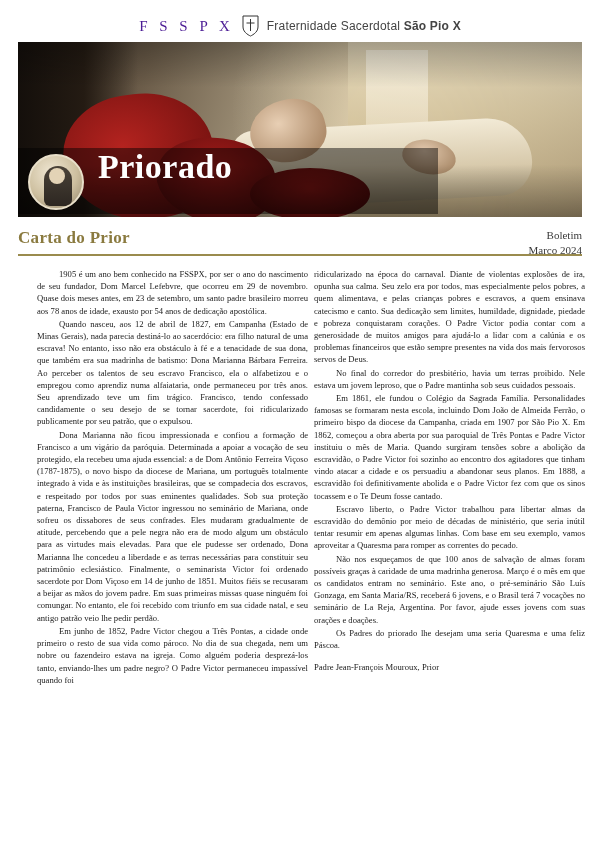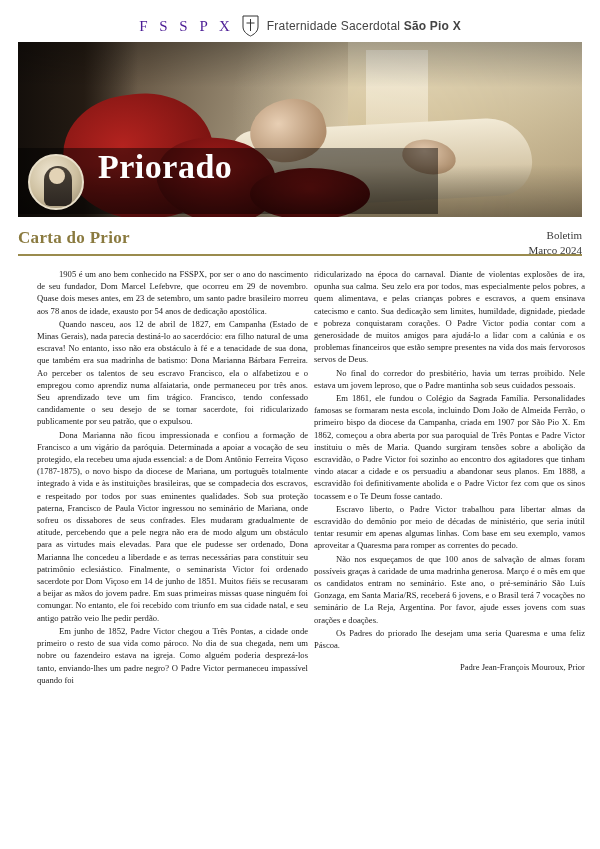--- a/index.html
+++ b/index.html
@@ -228,21 +228,21 @@
     font-family: "Liberation Serif", serif;
     font-size: 8.6px;
     line-height: 1.42;
     color: #1a1a1a;
     text-align: justify;
     text-justify: inter-word;
     hyphens: auto;
   }
   .col p { margin: 0 0 1px 0; text-indent: 22px; }
   .col p.noind { text-indent: 0; }
-  .col p.sig { text-indent: 0; text-align: right; margin-top: 10px; }
+  .col p.sig { text-indent: 0; margin-top: 10px; }
   .col p.spaced { margin-top: 9px; }
 </style>
 </head>
 <body>
 
 <div class="page">
 
   <div class="masthead">
     <span class="fsspx-letters">F S S P X</span>
     <span class="shield">

